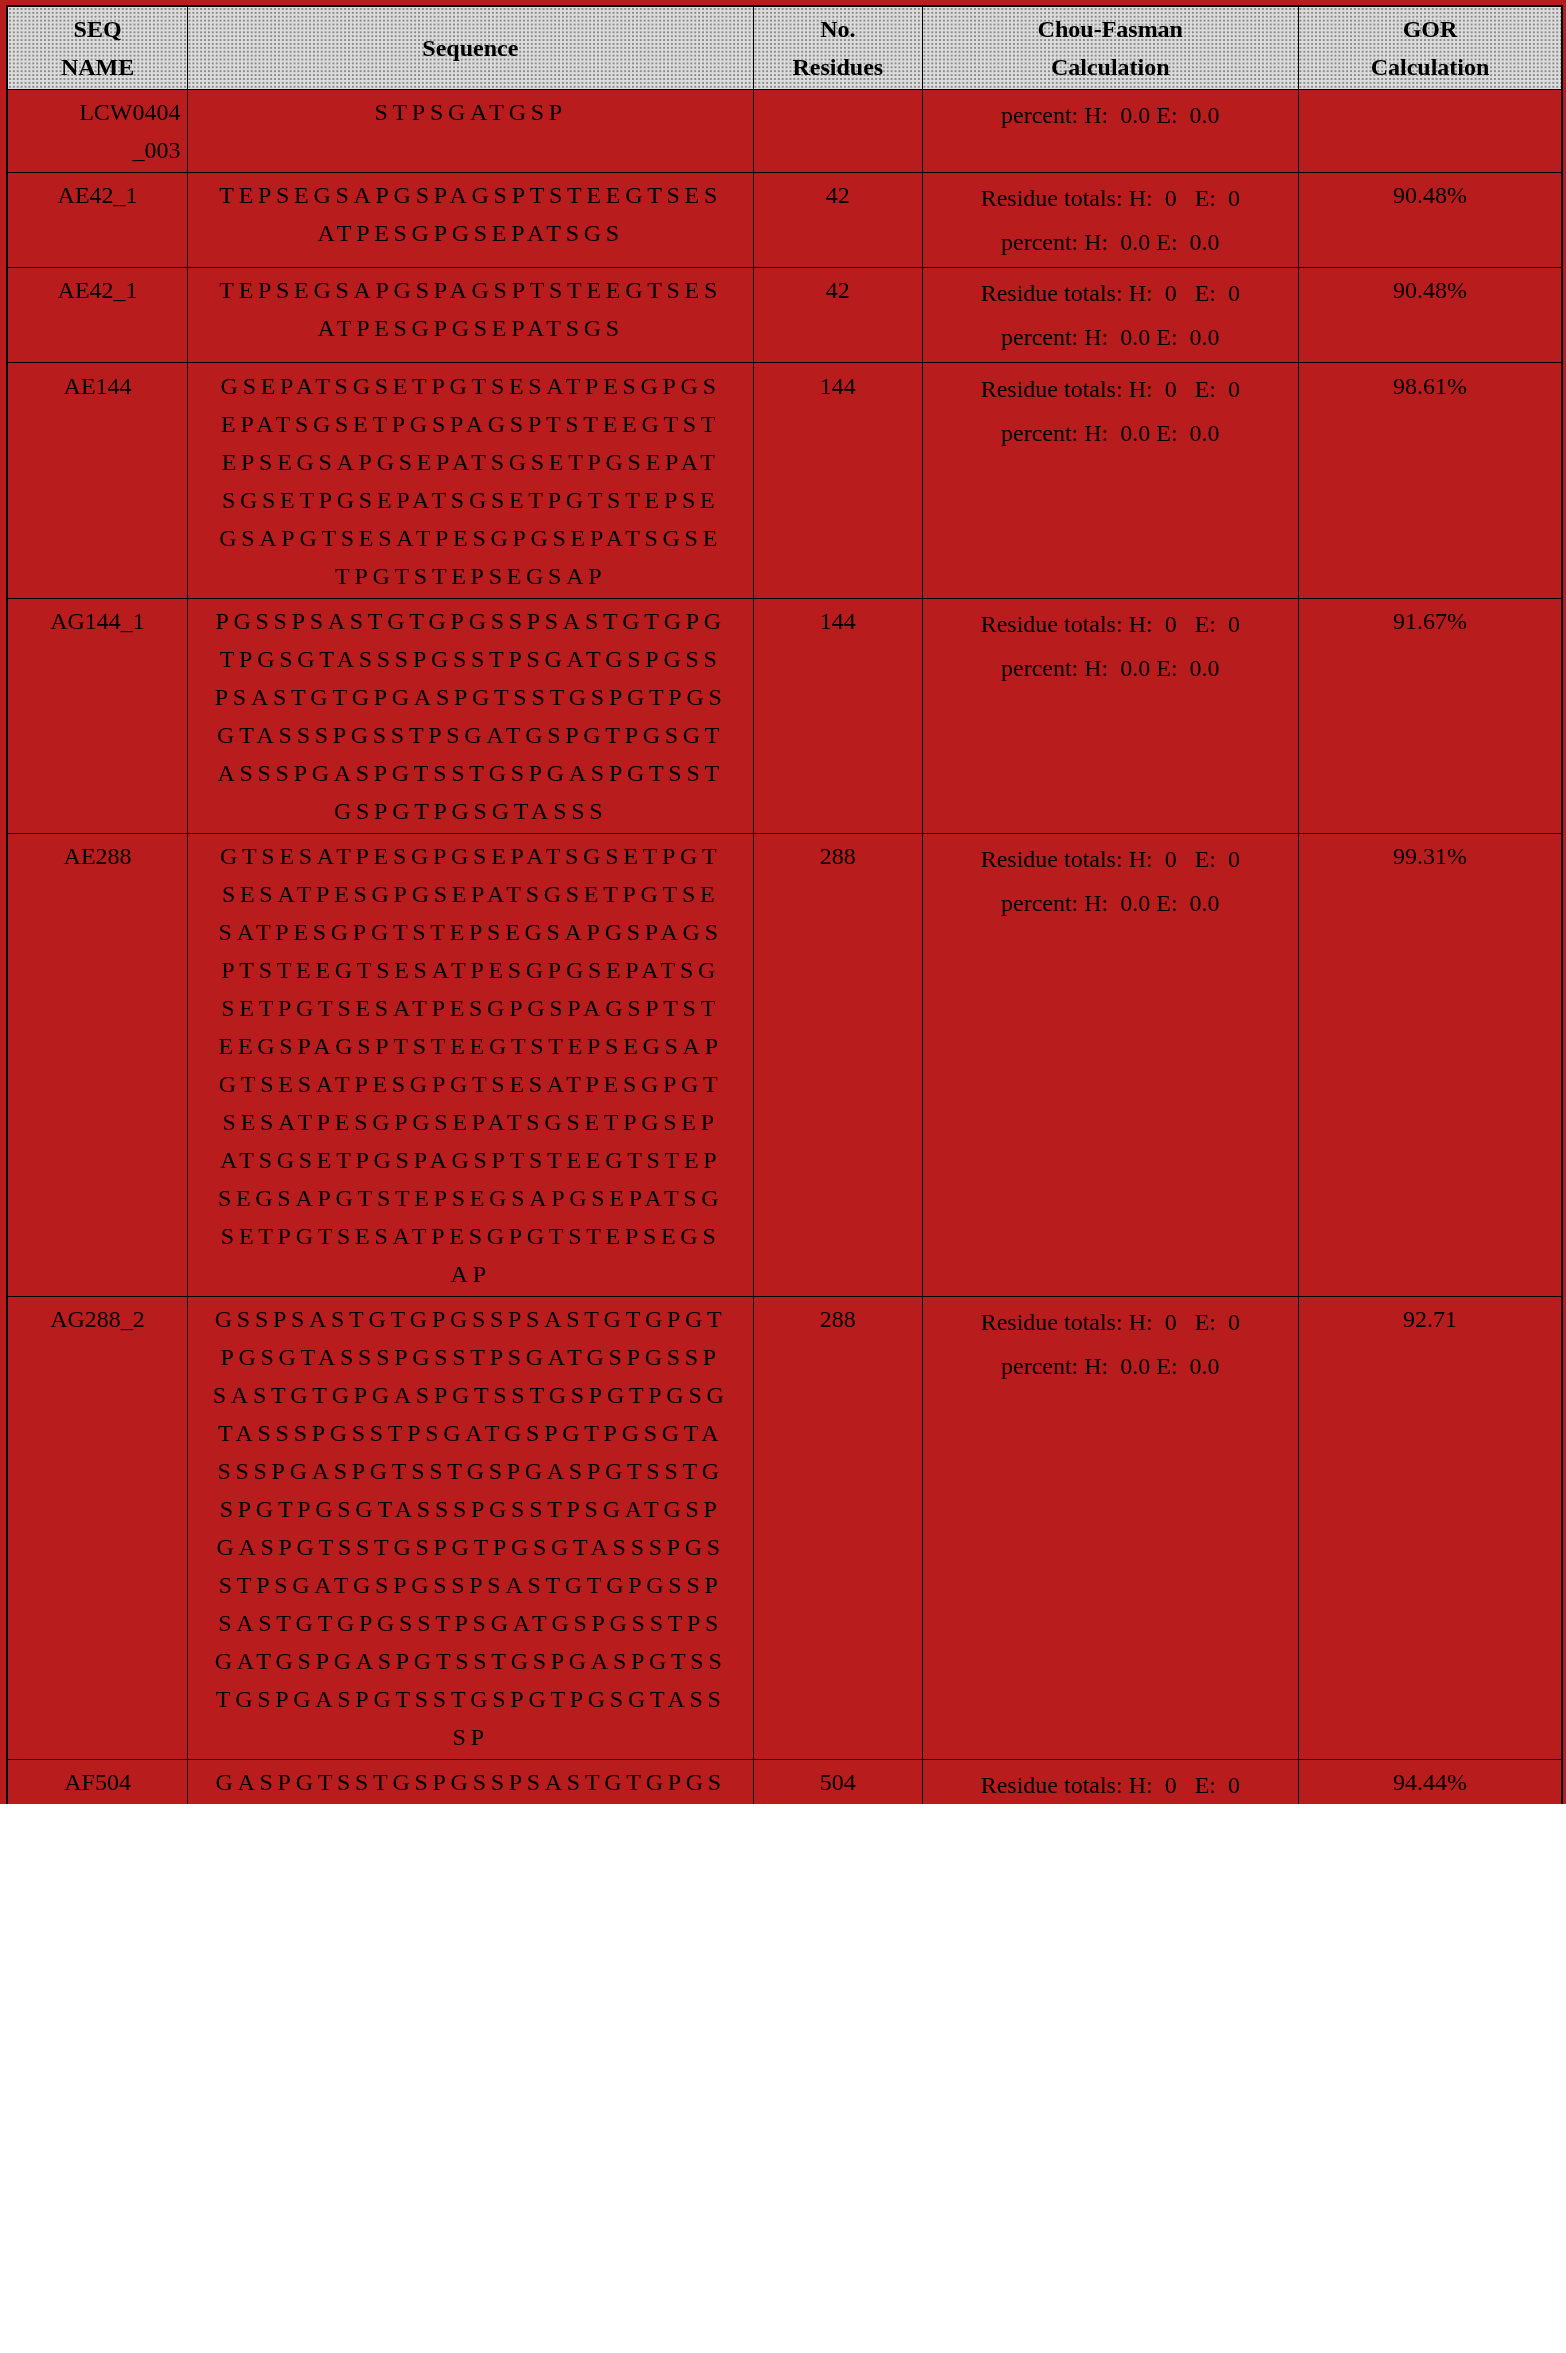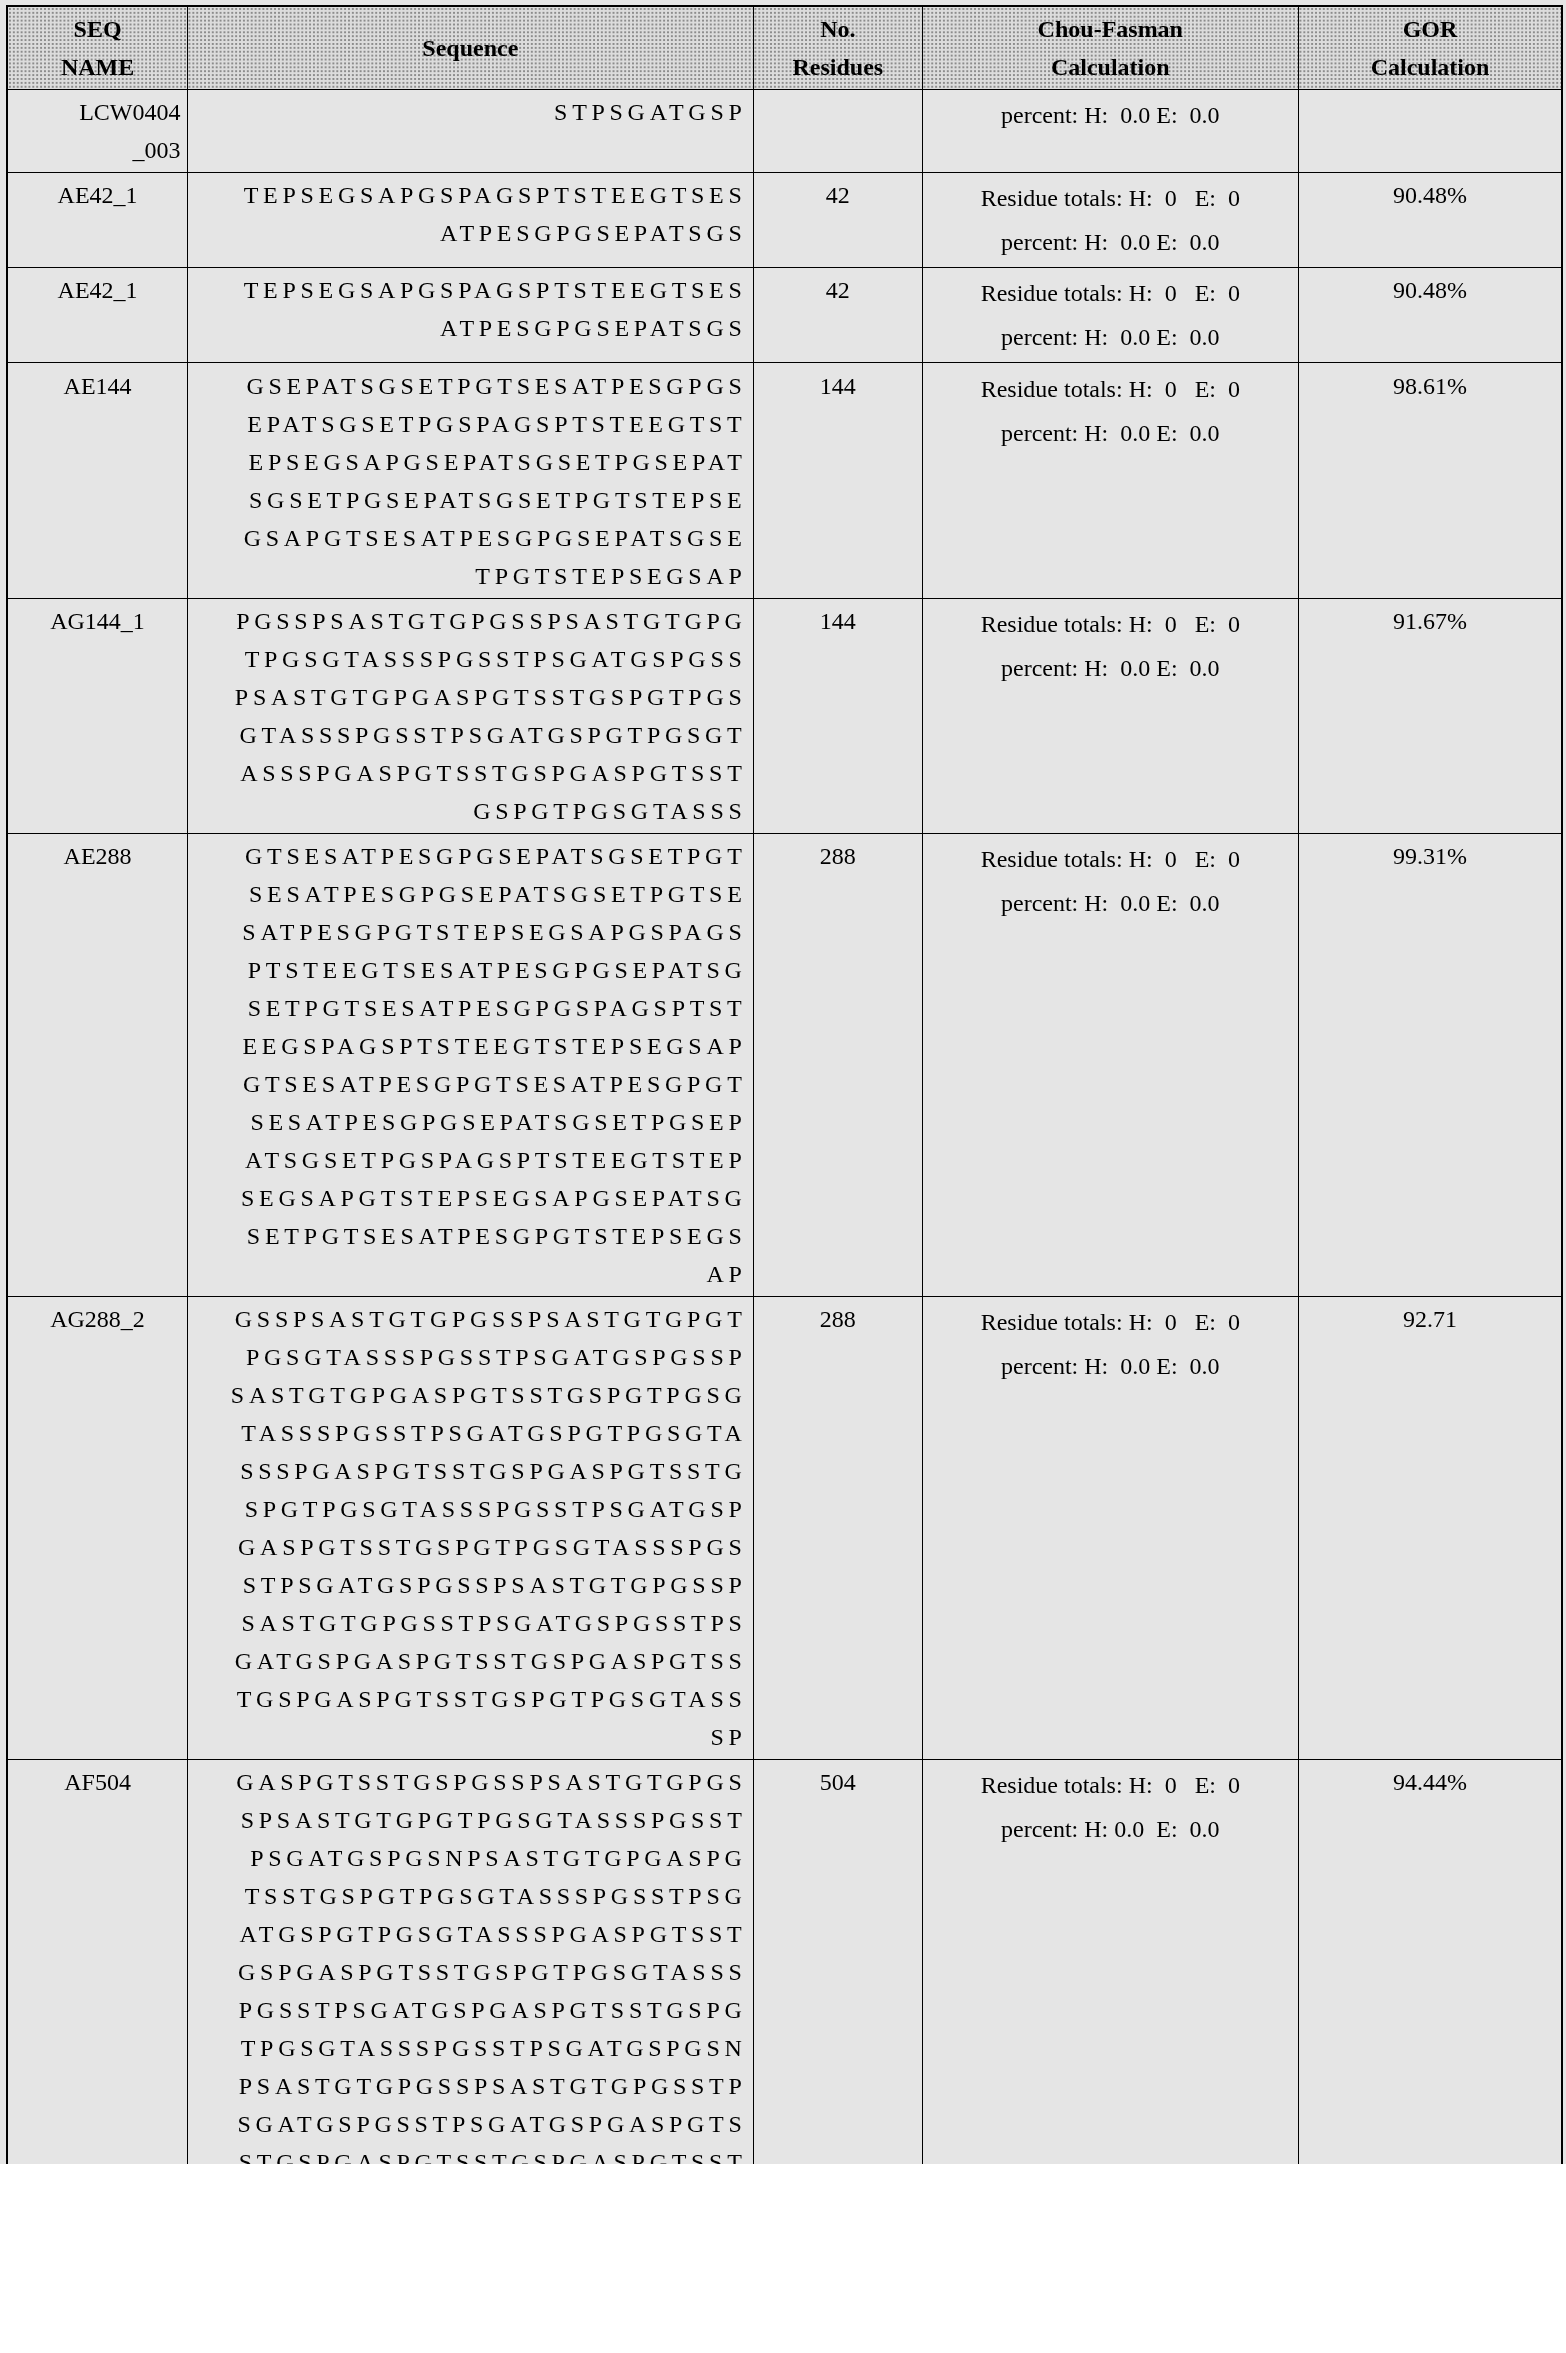--- a/index.html
+++ b/index.html
@@ -1,22 +1,22 @@
 <!DOCTYPE html>
 <html style="font-size:12.6px"><head>
 <meta charset="utf-8">
 <style>
   html, body { margin: 0; padding: 0; background: #ffffff; }
   .page {
     width: 1567px;
-    height: 2164px;
+    height: 1804px;
     overflow: hidden;
     box-sizing: border-box;
     padding: 4.7px 6.3px;
-    background: #e5e5e5;
+    background: #b91c1c;
     color: #000000;
     font-family: "Liberation Serif", serif;
   }
   table.seq-table {
     border-collapse: collapse;
     table-layout: fixed;
     width: 1554px;
     border: 2.4px solid #000000;
   }
   col.col-name { width: 180px; }
@@ -38,21 +38,21 @@
     text-align: center;
     vertical-align: middle;
     white-space: pre-line;
     background-color: #dcdcdc;
     background-image: radial-gradient(circle, #8c8c8c 0.7px, rgba(0,0,0,0) 1.1px);
     background-size: 3.9px 3.9px;
   }
   td.c-name { text-align: center; white-space: pre-wrap; word-break: break-all; }
   td.c-name.left { text-align: right; }
   td.c-seq {
-    text-align: right;
+    text-align: center;
     white-space: pre-wrap;
     word-break: break-all;
     letter-spacing: 4.7px;
     padding-left: 7px;
   }
   td.c-num { text-align: center; }
   td.c-cf  { text-align: center; white-space: pre-wrap; line-height: 44px; }
   td.c-gor { text-align: center; margin-left: 10px; }
 </style>
 </head>

